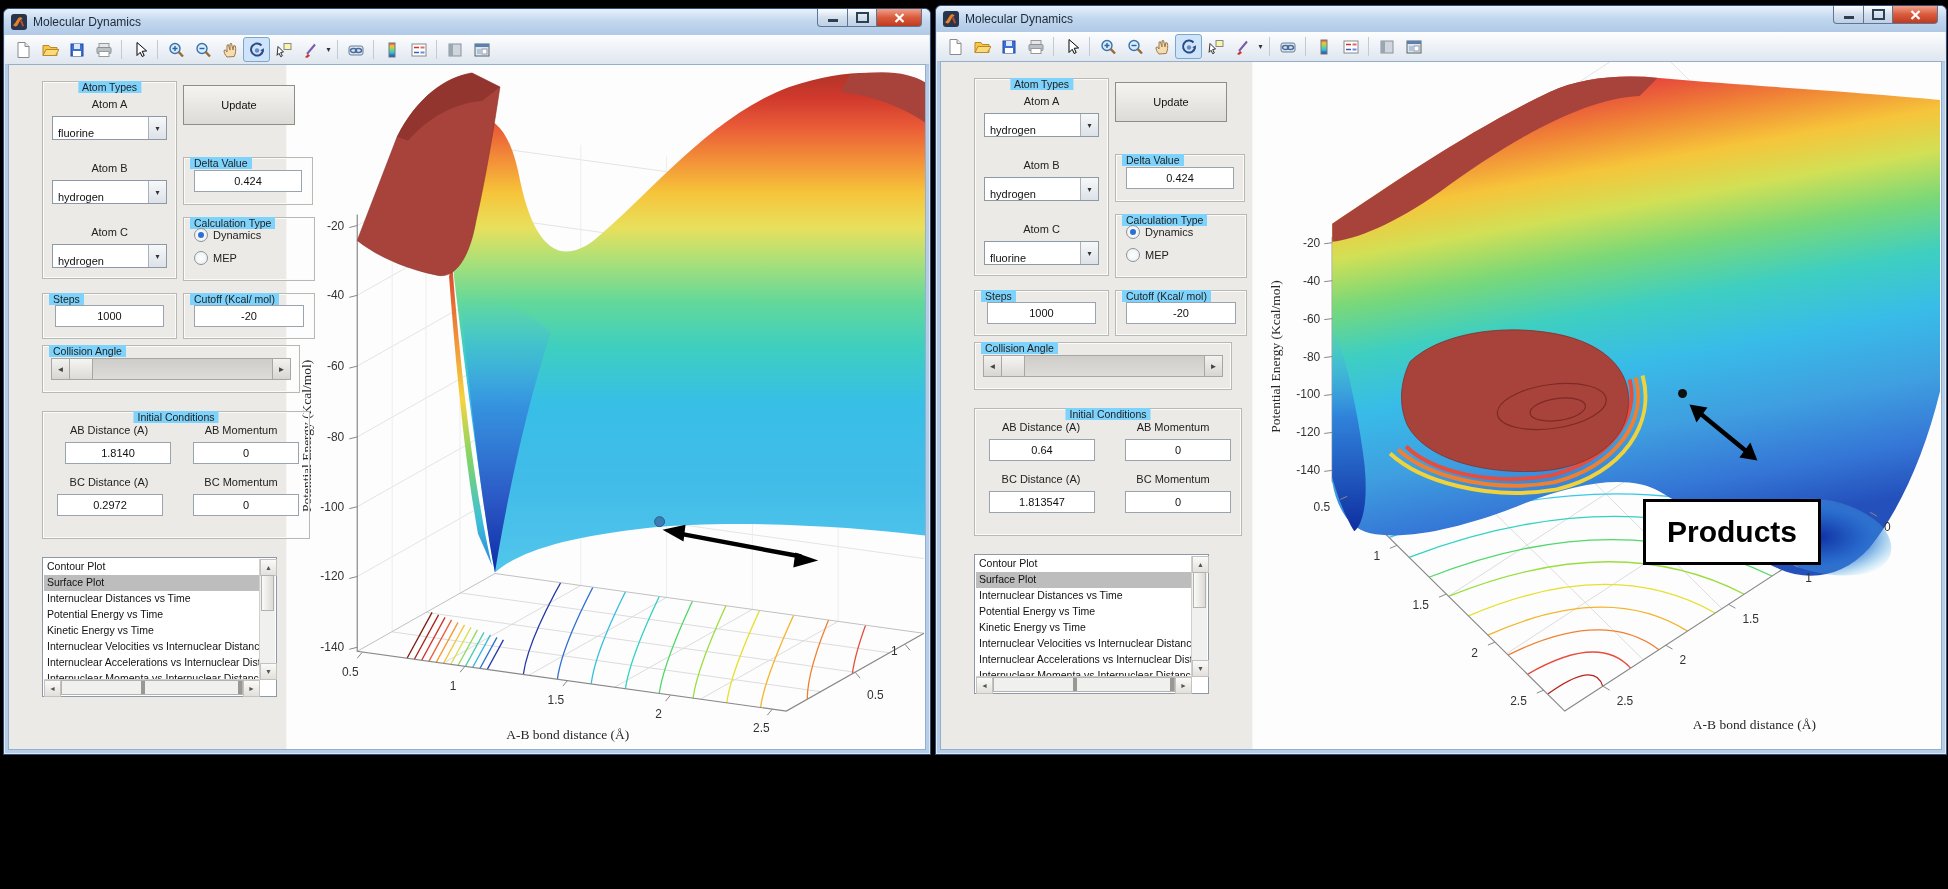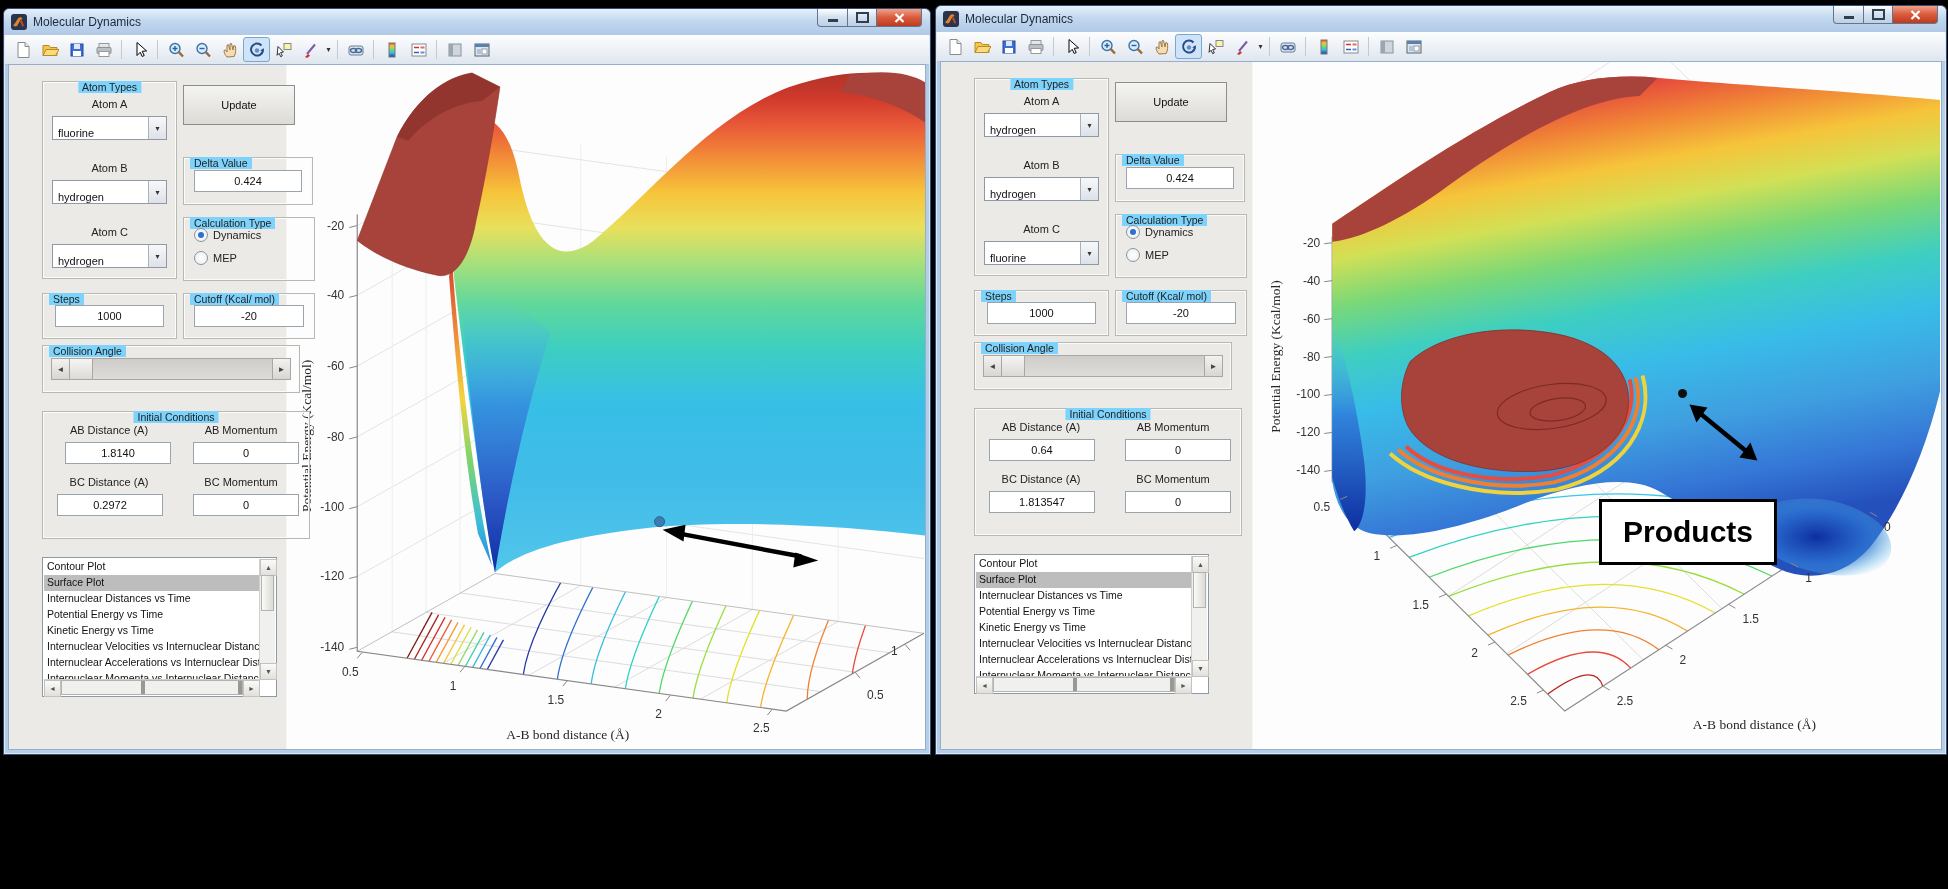--- a/index.html
+++ b/index.html
@@ -829,17 +829,17 @@
           <span class="sarrow up">▲</span>
           <span class="vthumb"></span>
           <span class="sarrow dn">▼</span>
         </div>
         <div class="hsb">
           <span class="sarrow">◄</span>
           <span class="hthumb"></span>
           <span class="sarrow">►</span>
         </div>
       </div>
-      <div class="annot" style="left:658px;top:437px;width:172px;height:60px;">Products</div>
+      <div class="annot" style="left:702px;top:437px;width:172px;height:60px;">Products</div>
     </div>
   </div>
 
 </div>
 
 </body></html>

